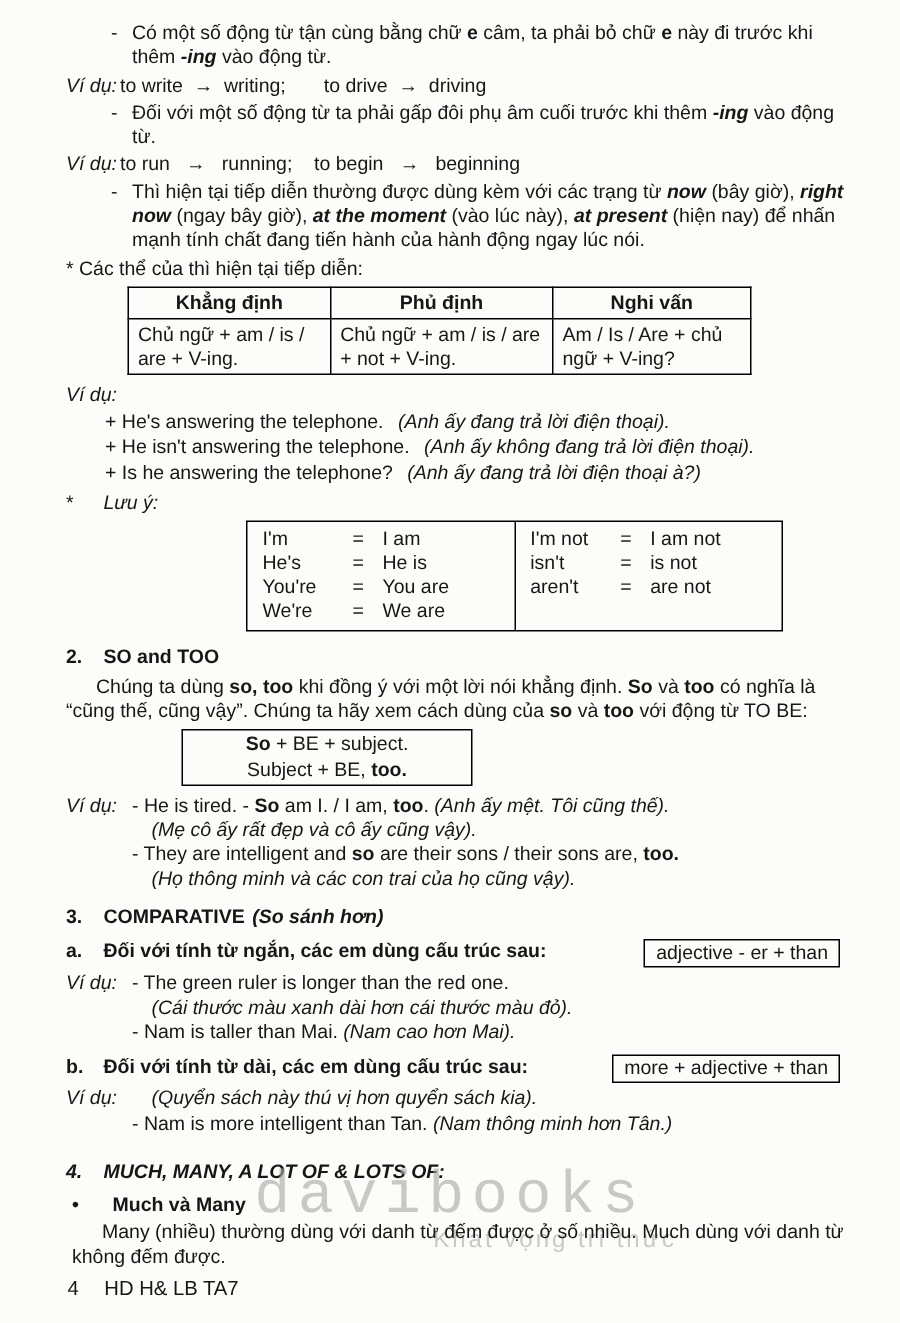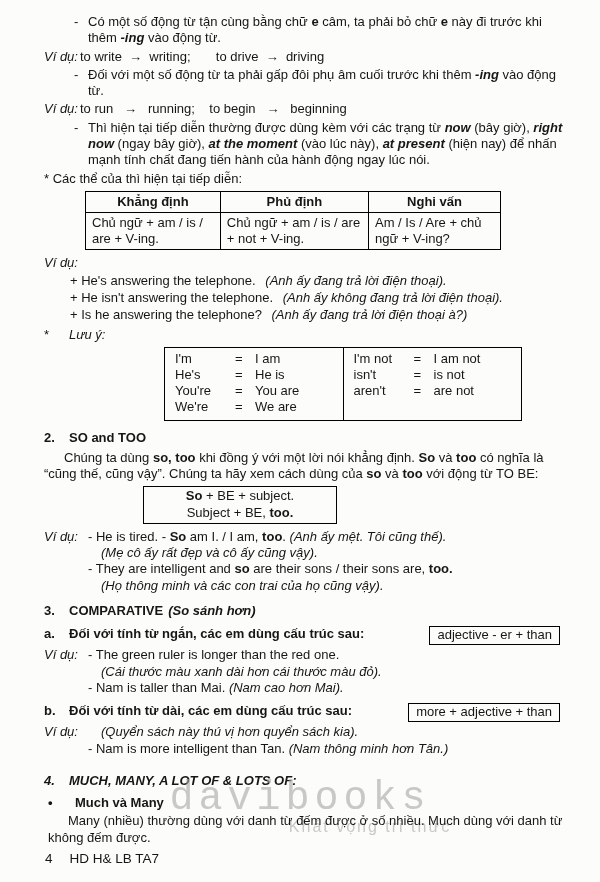--- a/index.html
+++ b/index.html
@@ -48,21 +48,21 @@
   .contr-row { display:grid; grid-template-columns:60px 20px auto; }
 
   .sec-head { display:flex; font-weight:bold; margin:9px 0 4px; }
   .sec-head .num { flex:none; width:25px; }
   .sec-head .title-vi { font-style:italic; margin-left:5px; }
   .sec-head.ital { font-style:italic; }
 
   .para { margin:2px 0; text-indent:20px; }
   .para4 { margin:2px 4px; text-indent:20px; position:relative; z-index:1; }
 
-  .struct-box { border:1px solid #000; width:194px; margin:4px 0 5px 99px; text-align:center; padding:1px 4px 2px; }
+  .struct-box { border:1px solid #000; width:194px; margin:4px 0 5px 77px; text-align:center; padding:1px 4px 2px; }
 
   .rule-row { display:flex; justify-content:space-between; align-items:flex-start; margin:7px 0 2px; }
   .rule-left { display:flex; font-weight:bold; }
   .rule-left .num { flex:none; width:25px; }
   .adj-box { border:1px solid #000; padding:0 7px 1px; flex:none; margin-right:14px; font-weight:normal; }
 
   .vi-ind { padding-left:13px; }
 
   .sub-head { display:flex; font-weight:bold; margin:6px 0 2px; padding-left:4px; }
   .sub-head .marker { width:27px; }

